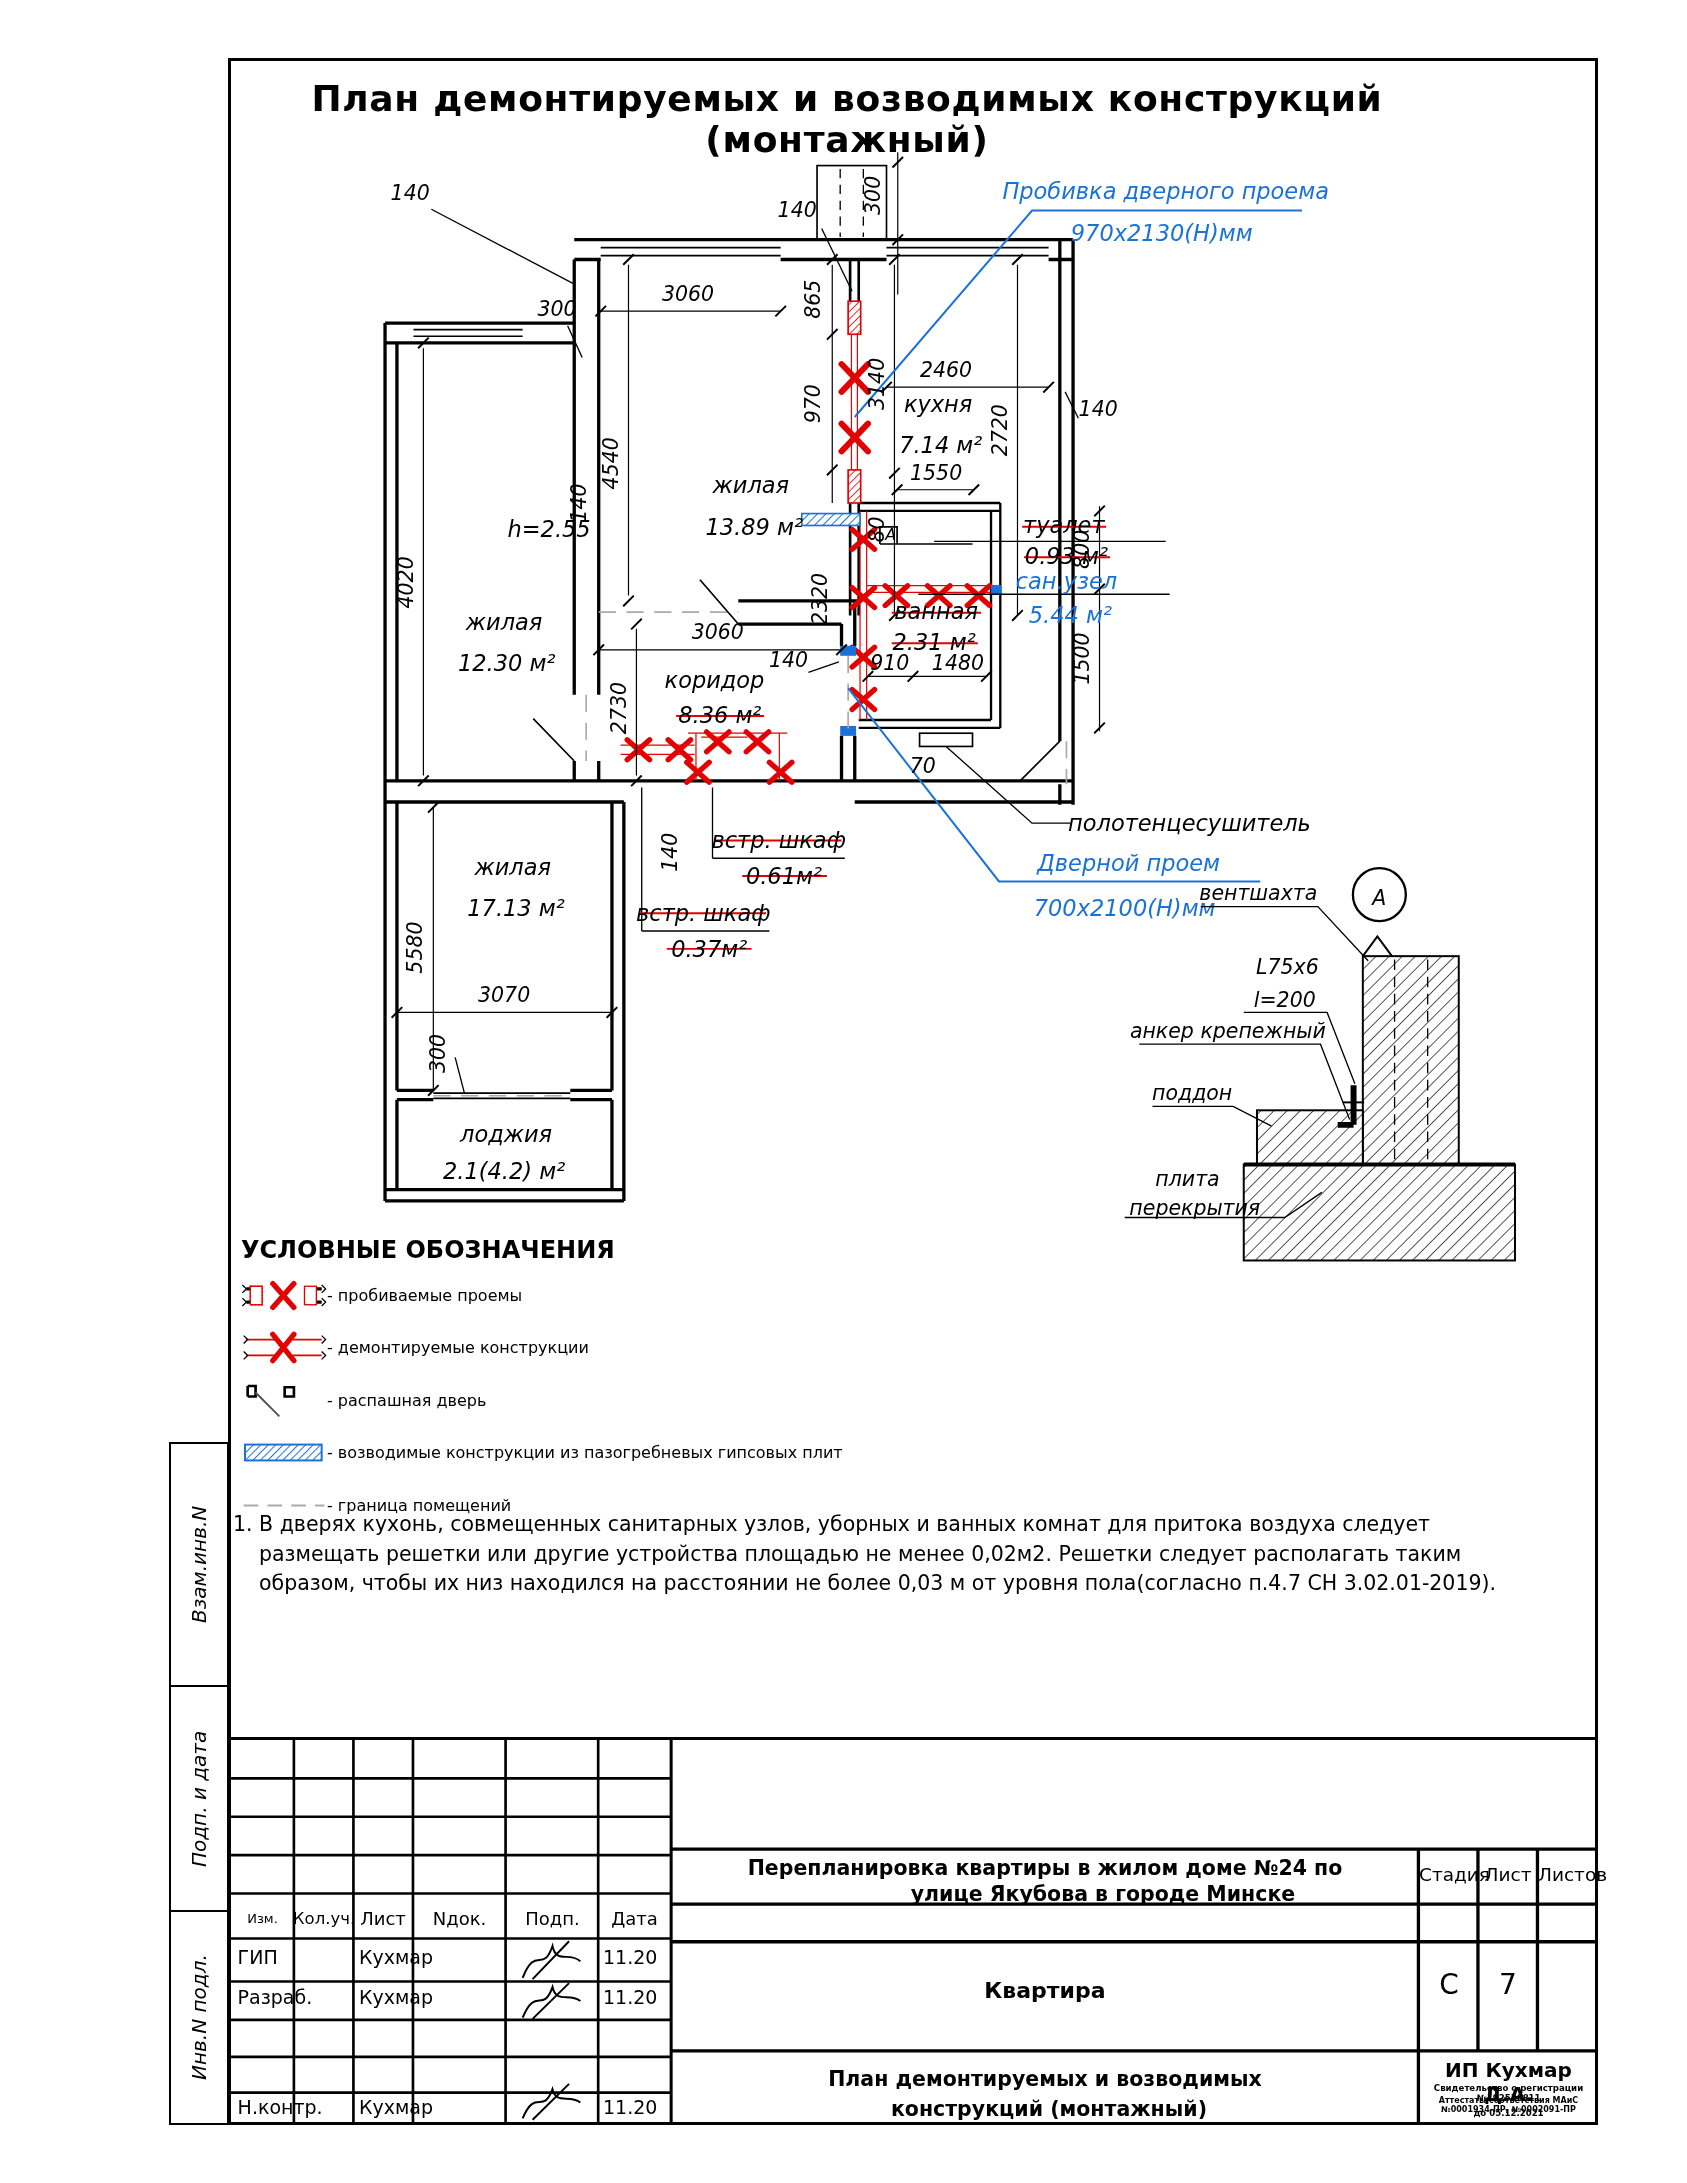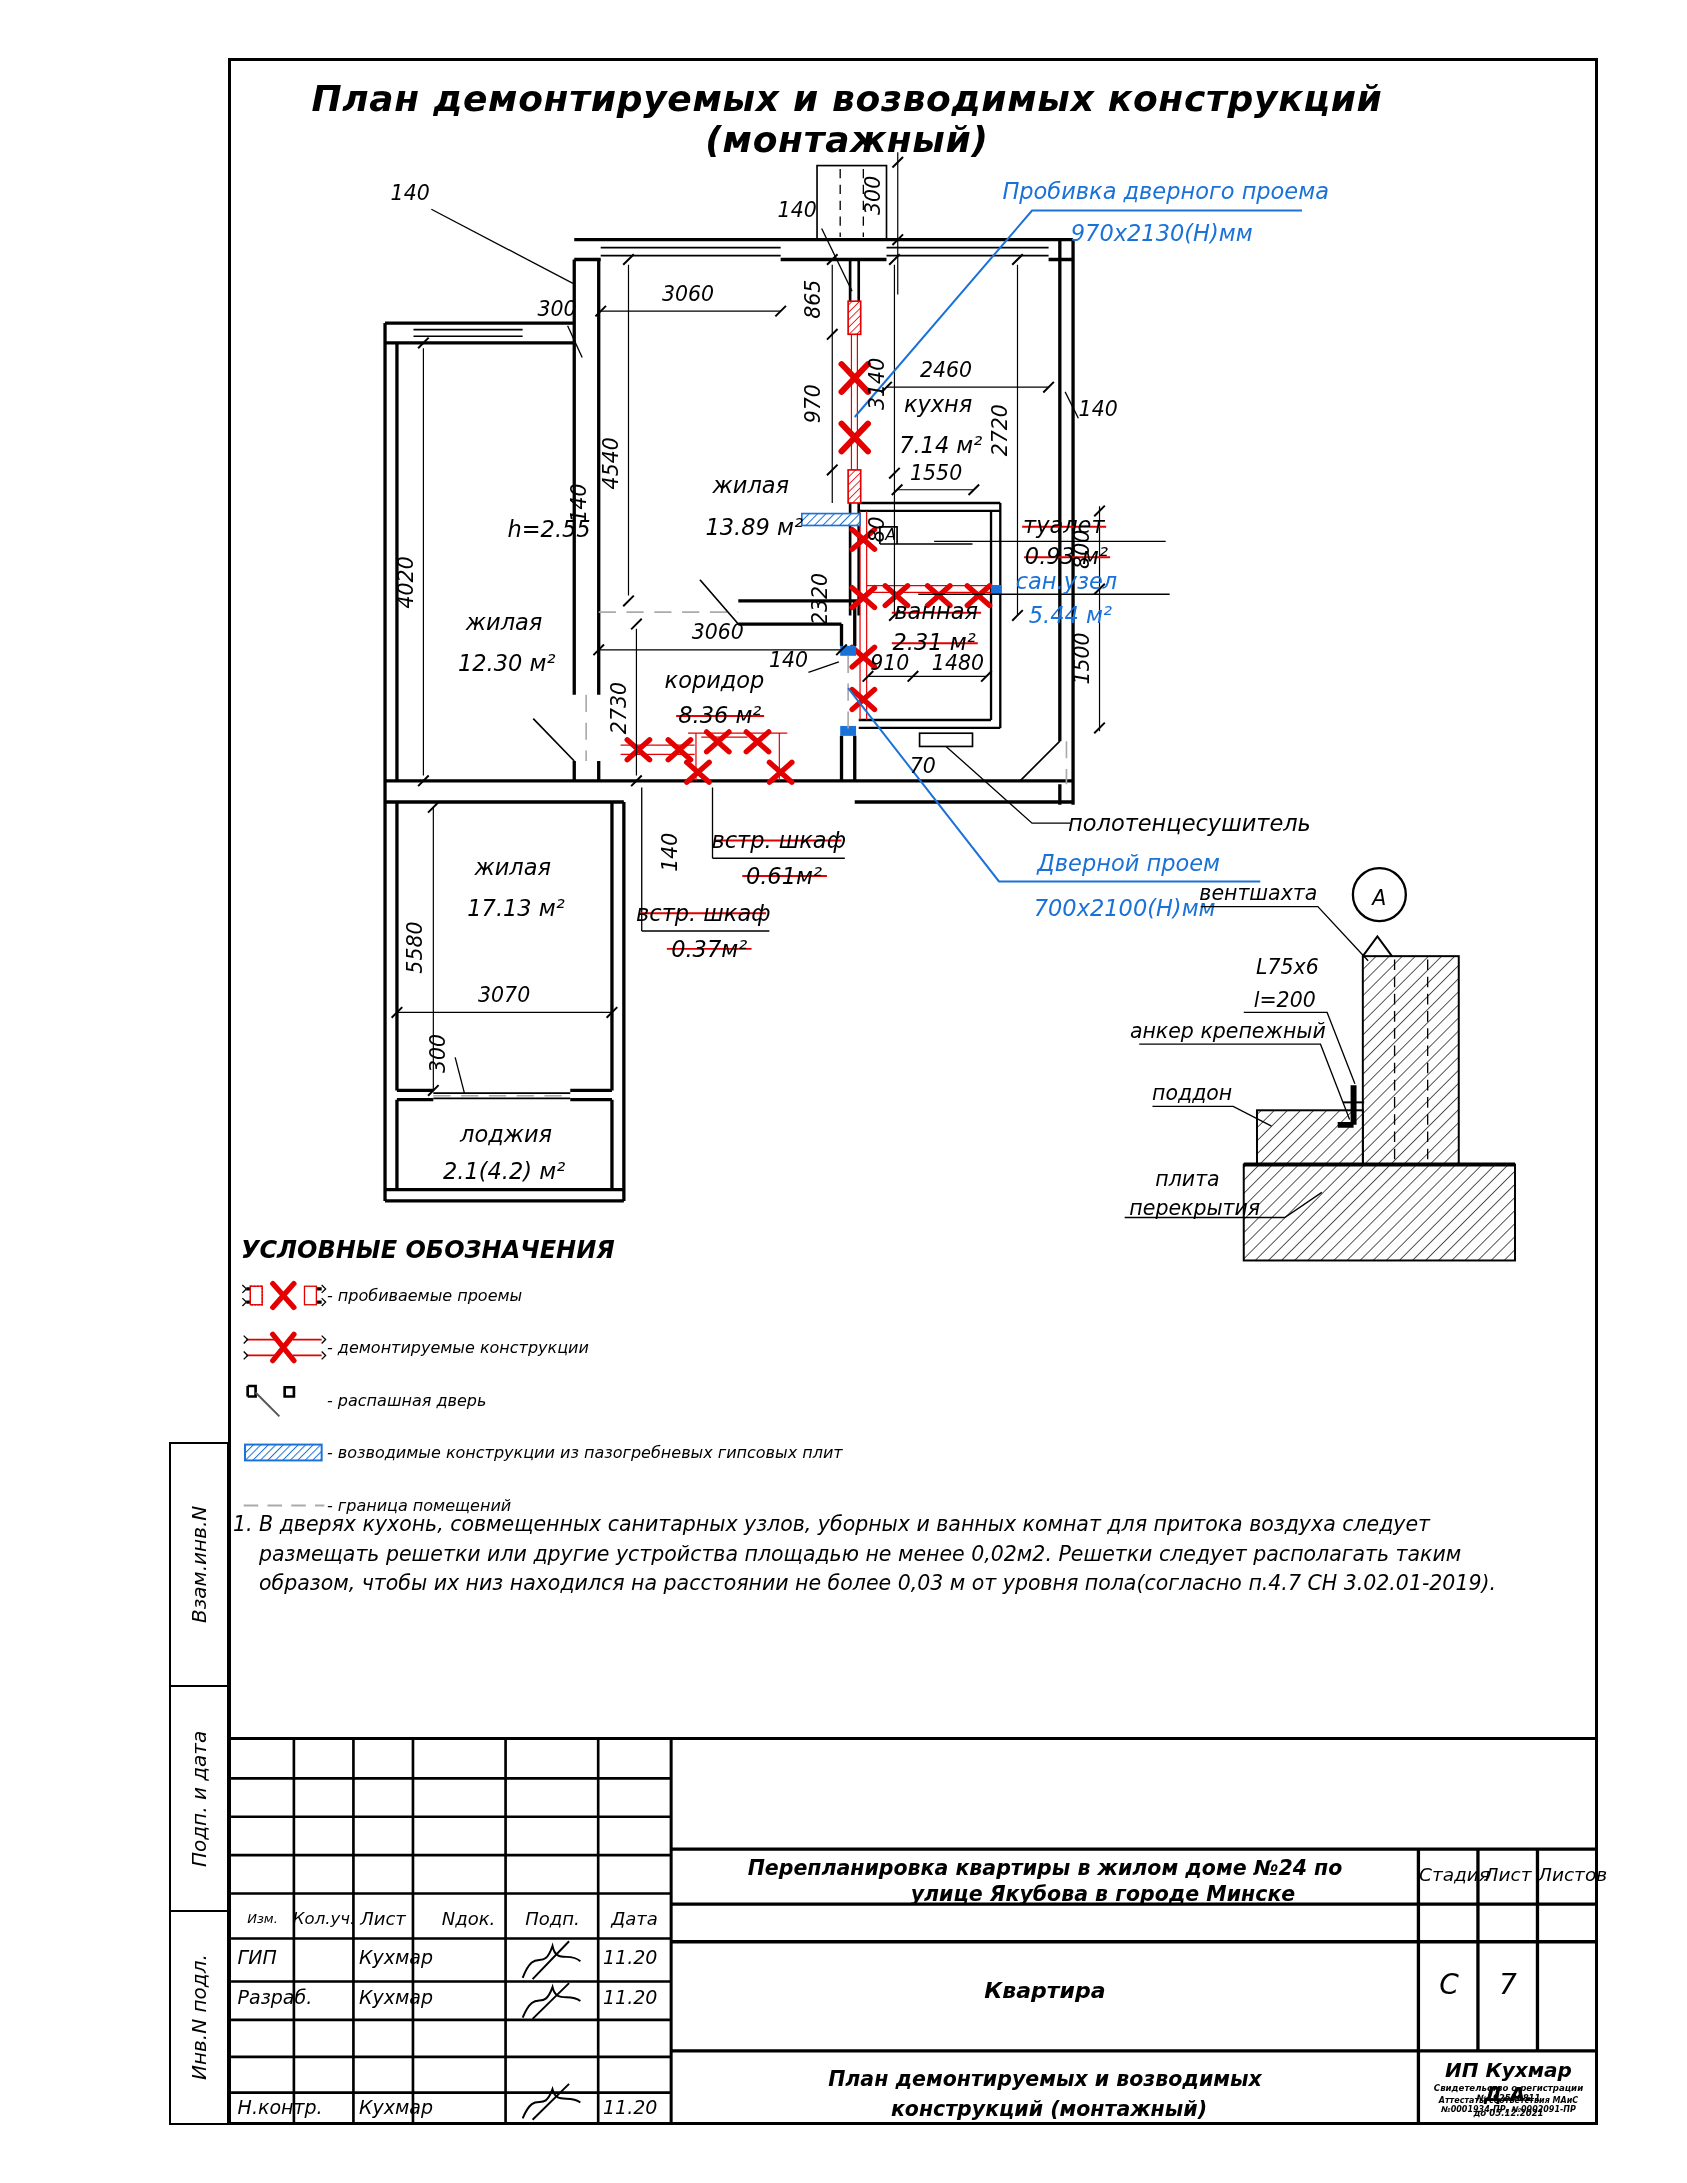--- a/index.html
+++ b/index.html
@@ -1,19 +1,19 @@
 <!DOCTYPE html>
 <html style="font-size:10.6px"><head>
 <meta charset="utf-8">
 <style>
   html,body{margin:0;padding:0;background:#888;}
   #sheet{position:relative;width:1687px;height:2183px;background:#ffffff;
          font-family:"Liberation Sans",sans-serif;overflow:hidden;}
   .abs{position:absolute;}
-  .gost{font-family:"DejaVu Sans",sans-serif;font-style:italic;color:#000;}
+  .gost{font-family:"DejaVu Sans",sans-serif;color:#000;}
   #main-title{left:265px;top:78px;width:1164px;text-align:center;
               font-size:36px;font-weight:bold;letter-spacing:0.7px;}
   svg text{font-family:"DejaVu Sans",sans-serif;font-style:italic;fill:#000;}
   svg .dim{font-size:31px;}
   svg .room{font-size:34px;}
   svg .blue{fill:#1a72d8;}
   svg .det{font-size:31px;}
   
   #legend{left:241px;top:1236px;width:992px;}
   #legend h3{font-size:24px;font-weight:bold;margin:0 0 12px 0;}
@@ -363,21 +363,21 @@
       <g stroke="#000" stroke-width="4" fill="none">
         <path d="M0,58 H665 M0,116 H665 M0,174 H665 M0,232 H665 M0,300 H665"></path>
         <path d="M0,365 H665 M0,423 H665 M0,479 H665 M0,533 H665"></path>
         <path d="M95,0 V582 M185,0 V582 M275,0 V582 M415,0 V582 M555,0 V582 M665,0 V582"></path>
       </g>
     </svg>
 
     <div class="abs gost" style="left:0;top:157px;width:63px;height:42px;font-size:13px;display:flex;align-items:center;justify-content:center;">Изм.</div>
     <div class="abs gost" style="left:63px;top:157px;width:60px;height:42px;font-size:16.5px;display:flex;align-items:center;justify-content:center;">Кол.уч.</div>
     <div class="abs gost" style="left:122px;top:157px;width:60px;height:42px;font-size:18px;display:flex;align-items:center;justify-content:center;">Лист</div>
-    <div class="abs gost" style="left:182px;top:157px;width:93px;height:42px;font-size:18px;display:flex;align-items:center;justify-content:center;padding-left:9px;">Nдок.</div>
+    <div class="abs gost" style="left:182px;top:157px;width:93px;height:42px;font-size:18px;display:flex;align-items:center;justify-content:center;">Nдок.</div>
     <div class="abs gost" style="left:275px;top:157px;width:93px;height:42px;font-size:18px;display:flex;align-items:center;justify-content:center;">Подп.</div>
     <div class="abs gost" style="left:367px;top:157px;width:73px;height:42px;font-size:18px;display:flex;align-items:center;justify-content:center;">Дата</div>
 
     <div class="abs gost" style="left:6.6px;top:206px;font-size:19px;">ГИП</div>
     <div class="abs gost" style="left:128px;top:206px;font-size:19px;">Кухмар</div>
     <div class="abs gost" style="left:372px;top:206px;font-size:19px;">11.20</div>
 
     <div class="abs gost" style="left:6.6px;top:246px;font-size:19px;">Разраб.</div>
     <div class="abs gost" style="left:128px;top:246px;font-size:19px;">Кухмар</div>
     <div class="abs gost" style="left:372px;top:246px;font-size:19px;">11.20</div>

